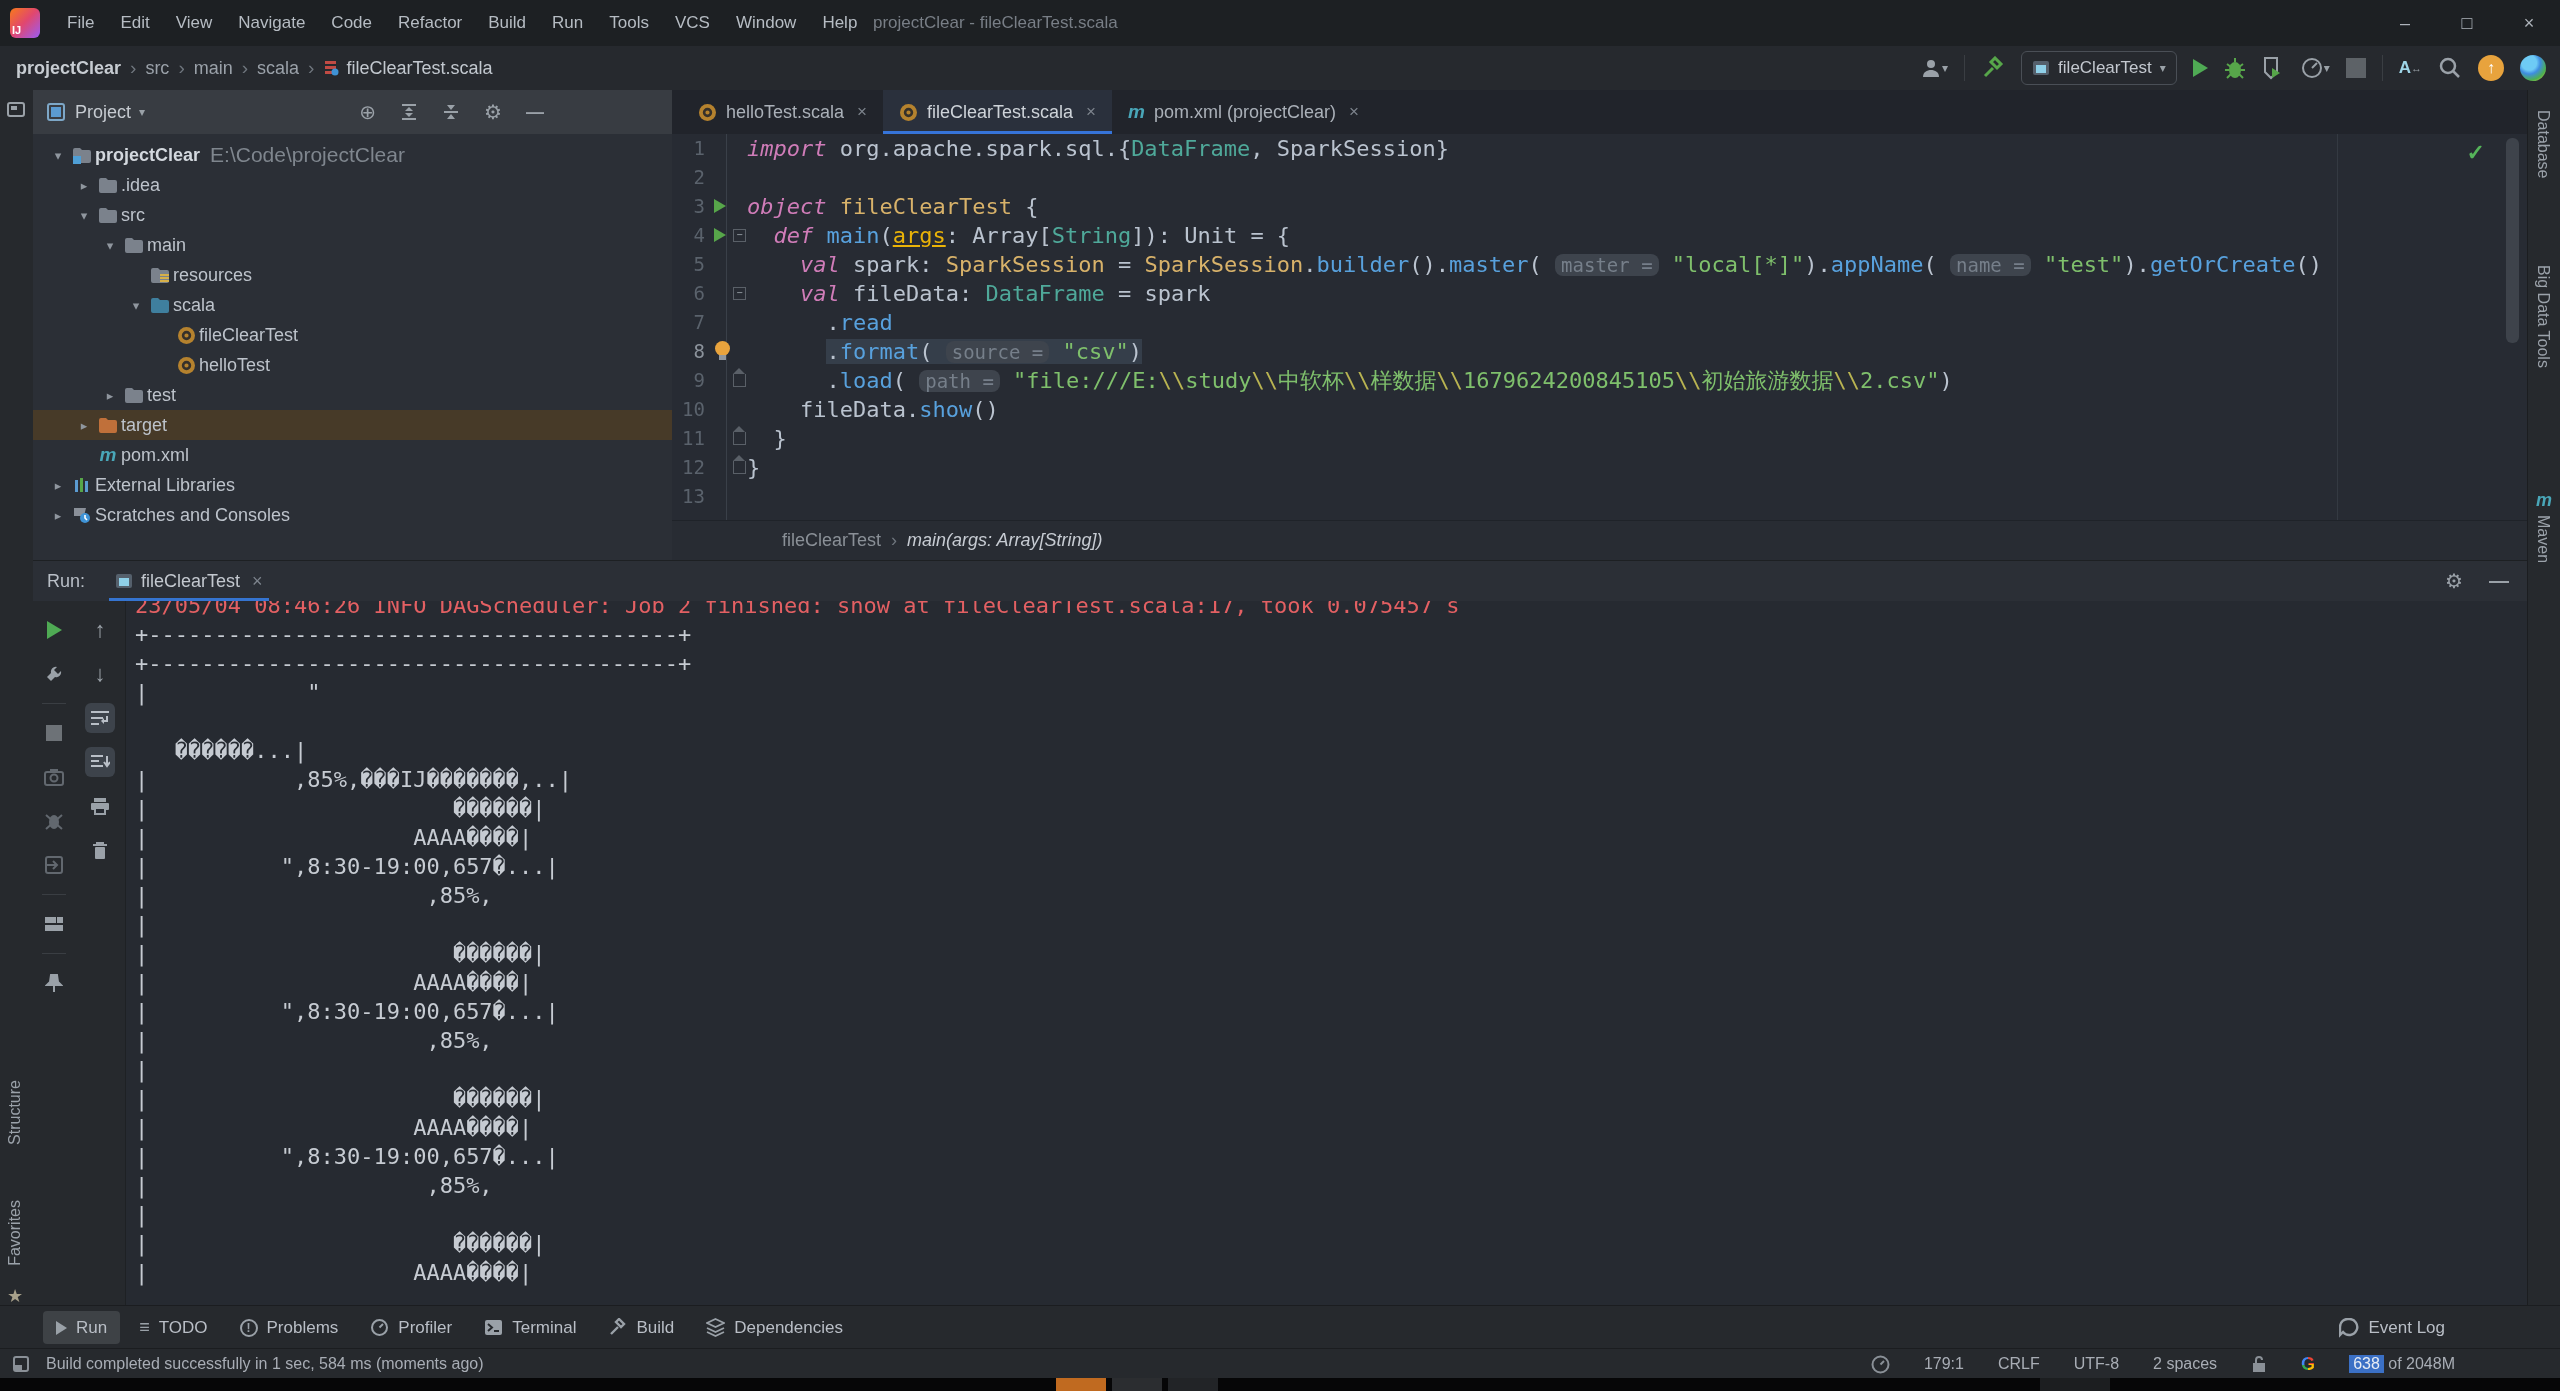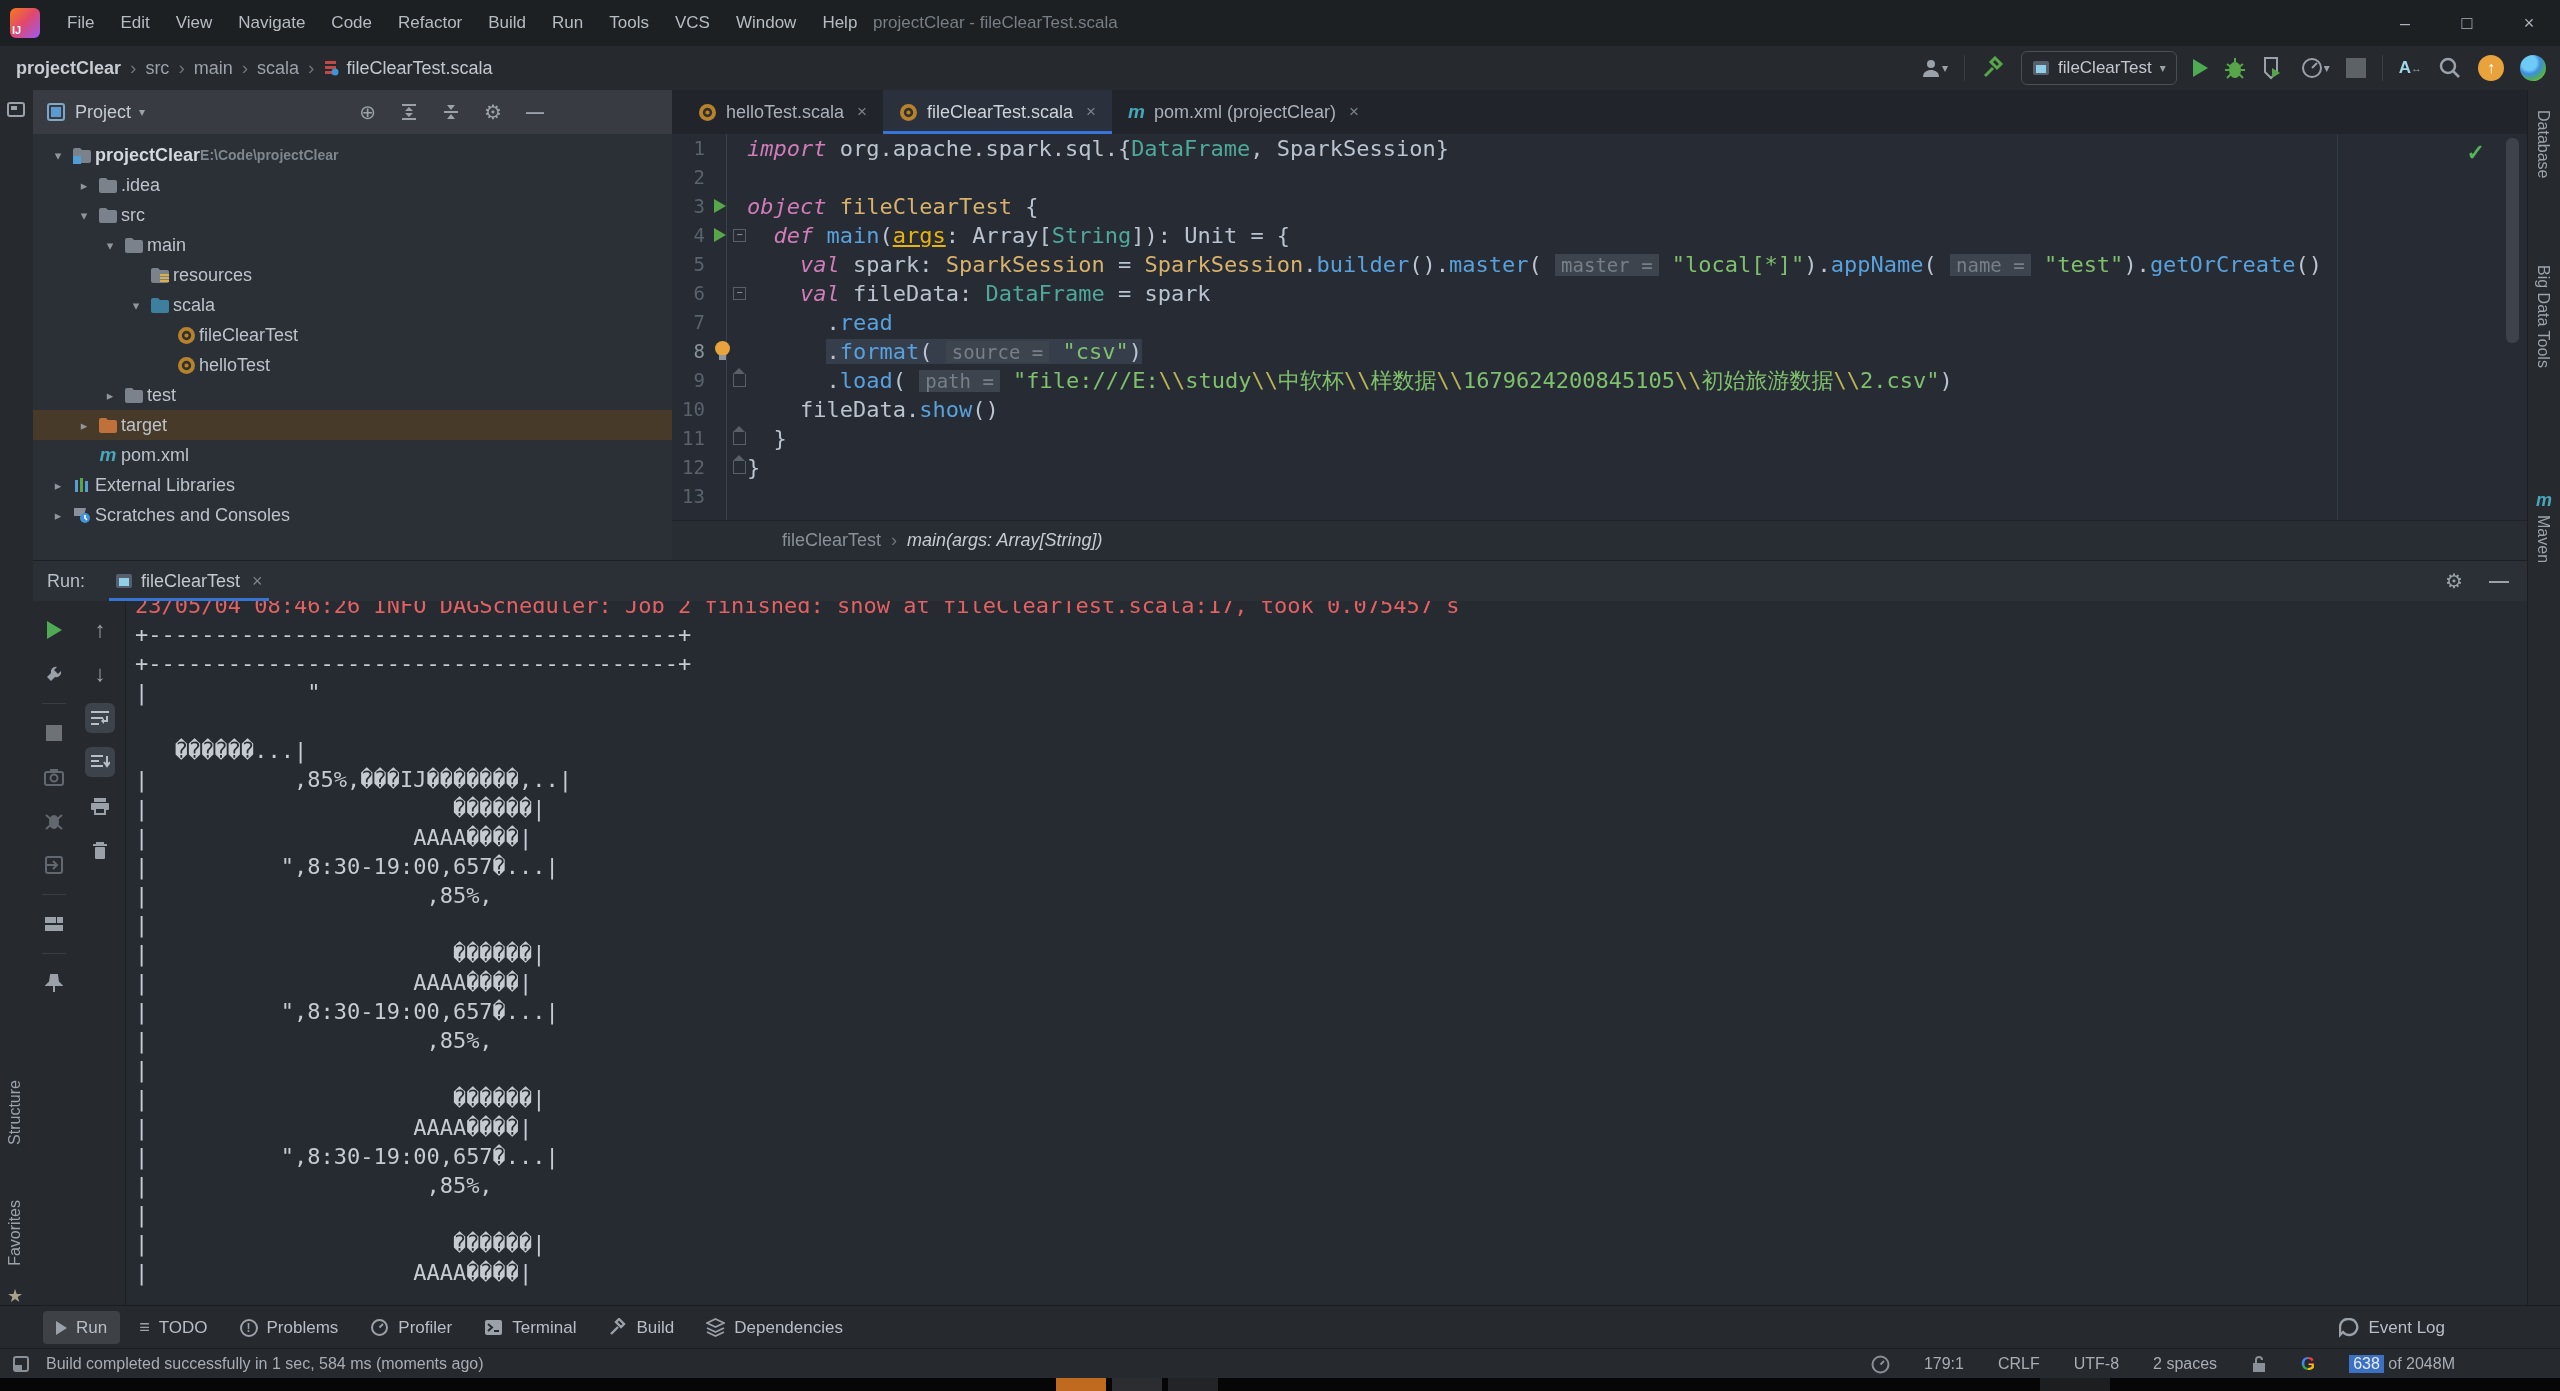--- a/index.html
+++ b/index.html
@@ -36,42 +36,42 @@
   #project-panel{left:33px;top:90px;width:639px;height:470px;background:#2b2f36;border-right:3px solid #ef4444;}
   #project-header{height:44px;background:#383c42;display:flex;align-items:center;color:#c6cbd1;font-size:18px;padding-left:14px;}
   #project-header .hicon{margin-right:10px;}
   #ph-actions{display:flex;align-items:center;gap:24px;margin-left:auto;margin-right:128px;color:#9aa1a8;}
   #tree{padding-top:6px;}
   .trow{height:30px;display:flex;align-items:center;font-size:18px;color:#bdc3cb;white-space:nowrap;}
   .trow.sel{background:#473a28;}
   .chevslot{width:22px;text-align:center;color:#8f969e;font-size:13px;flex:none;}
   .ticon{width:26px;flex:none;display:flex;justify-content:center;}
   .tlabel.bold{font-weight:bold;color:#d3d8de;}
-  .thint{color:#7f868e;font-size:14px;font-weight:bold;}
+  .thint{color:#7f868e;margin-left:10px;font-size:21px;}
   
   #editor{left:672px;top:90px;width:1855px;height:470px;background:#272b33;}
   #tabbar{height:44px;background:#21242b;display:flex;align-items:stretch;padding-left:10px;}
   .tab{display:flex;align-items:center;padding:0 16px;font-size:18px;color:#aab0b8;gap:9px;position:relative;}
   .tab.active{background:#2a303c;color:#ced3d9;}
   .tab.active::after{content:"";position:absolute;left:0;right:0;bottom:0;height:3px;background:#3674d9;}
   .tab .x{color:#7d848d;font-size:17px;margin-left:4px;}
   #code{position:absolute;left:0;top:44px;width:100%;height:386px;font-family:"DejaVu Sans Mono",monospace;font-size:22px;line-height:29px;}
   #foldline{position:absolute;left:54px;top:0;bottom:0;width:1px;background:#3a4049;}
   .crow{display:flex;height:29px;}
   .lnum{width:33px;flex:none;text-align:right;padding-right:8px;color:#5a626c;font-size:19px;}
   .lmark{width:28px;flex:none;position:relative;}
   .lcode{white-space:pre;padding-left:6px;color:#bac3cf;}
   .kw{color:#cf7cb8;font-style:italic;}
   .fn{color:#58a1dd;}
   .cls{color:#4fa99a;}
   .obj{color:#d8b26a;}
   .param{color:#eab308;text-decoration:underline;}
   .str{color:#7fc06c;}
   .esc{color:#b9b452;}
-  .chip{background:#3e444d;color:#767f8a;border-radius:0;padding:0 6px;font-size:19px;}
+  .chip{background:#3e444d;color:#767f8a;border-radius:8px;padding:0 6px;font-size:19px;}
   .hl{background:#353e4a;}
   .gplay{position:absolute;left:1px;top:7px;width:0;height:0;border-left:12px solid #57a64a;border-top:7px solid transparent;border-bottom:7px solid transparent;}
   .gfold{position:absolute;left:20px;top:8px;width:11px;height:11px;border:1px solid #5a6068;background:#272b33;color:#9aa1a8;font-size:10px;line-height:10px;text-align:center;}
   .gfoldend{position:absolute;left:20px;top:8px;width:11px;height:12px;border:1px solid #5a6068;border-top:none;background:#272b33;}
   .gfoldend::before{content:"";position:absolute;left:-1px;top:-6px;border-left:6px solid transparent;border-right:6px solid transparent;border-bottom:6px solid #5a6068;}
   .gbulb{position:absolute;left:2px;top:4px;width:15px;height:15px;border-radius:50%;background:#e8a33d;}
   .gbulb::after{content:"";position:absolute;left:4px;top:14px;width:7px;height:5px;background:#8f969e;}
   #margin-line{position:absolute;left:1665px;top:44px;height:386px;width:1px;background:#343a42;}
   #scroll-thumb{position:absolute;right:8px;top:48px;width:13px;height:205px;background:#3e434b;border-radius:6px;}
   #insp-check{position:absolute;right:42px;top:50px;color:#55b45a;font-size:22px;font-weight:bold;}

